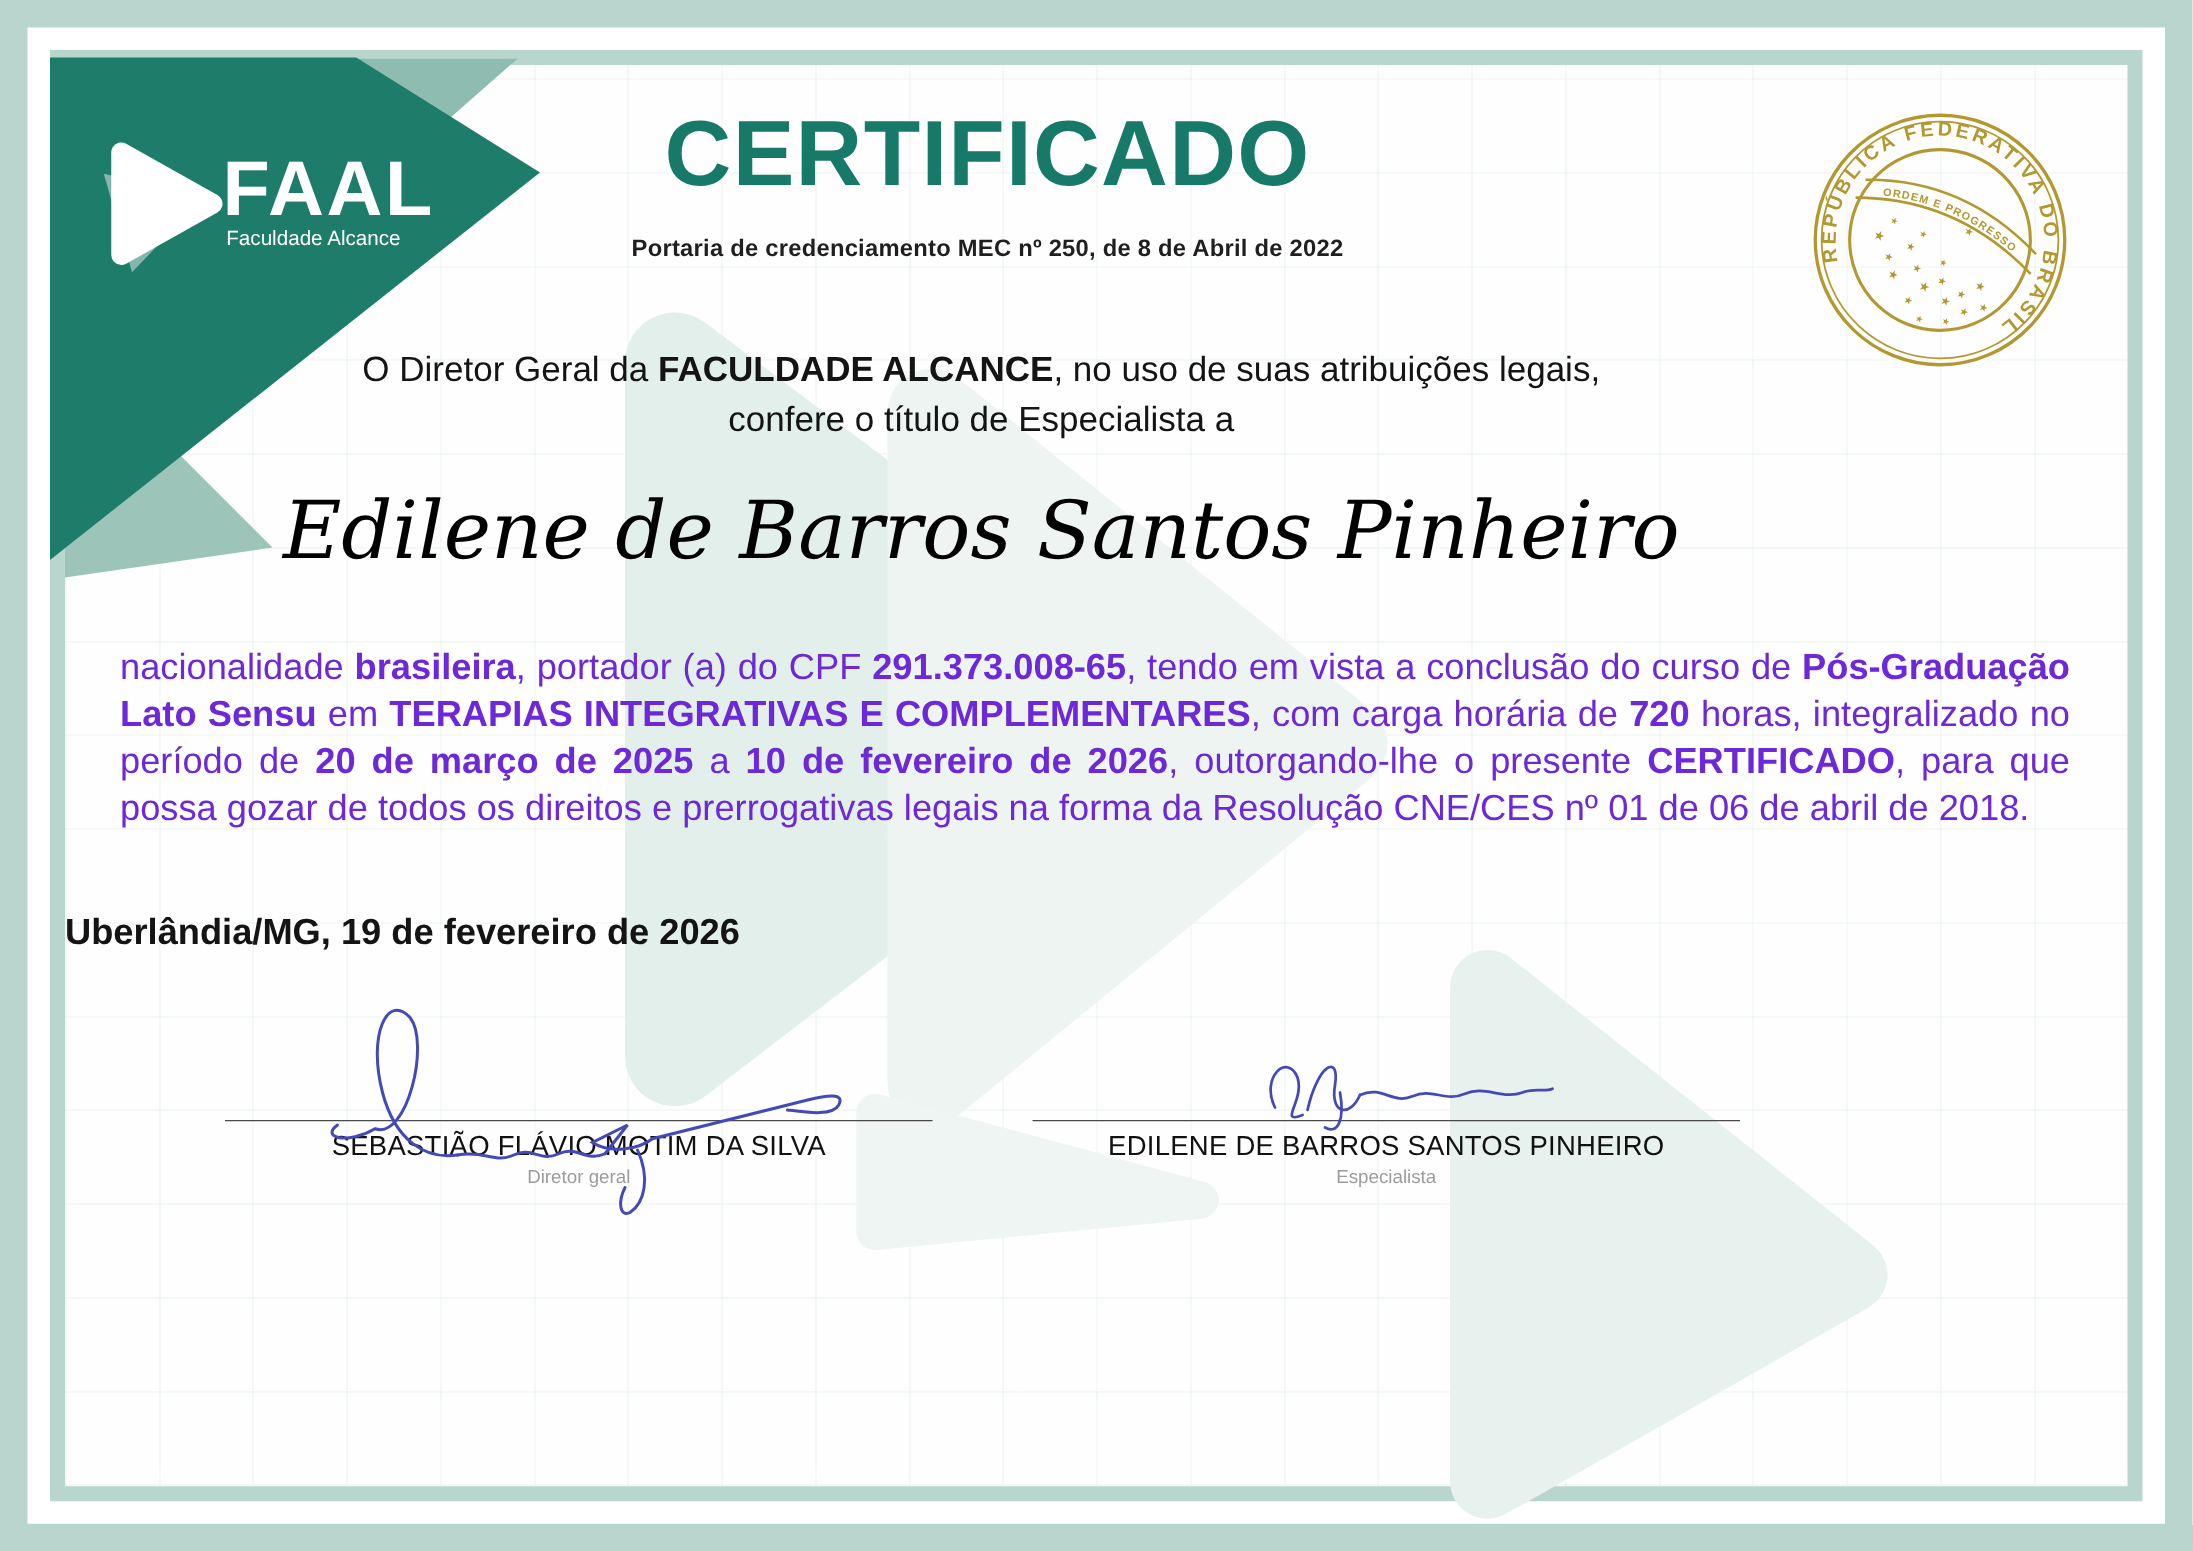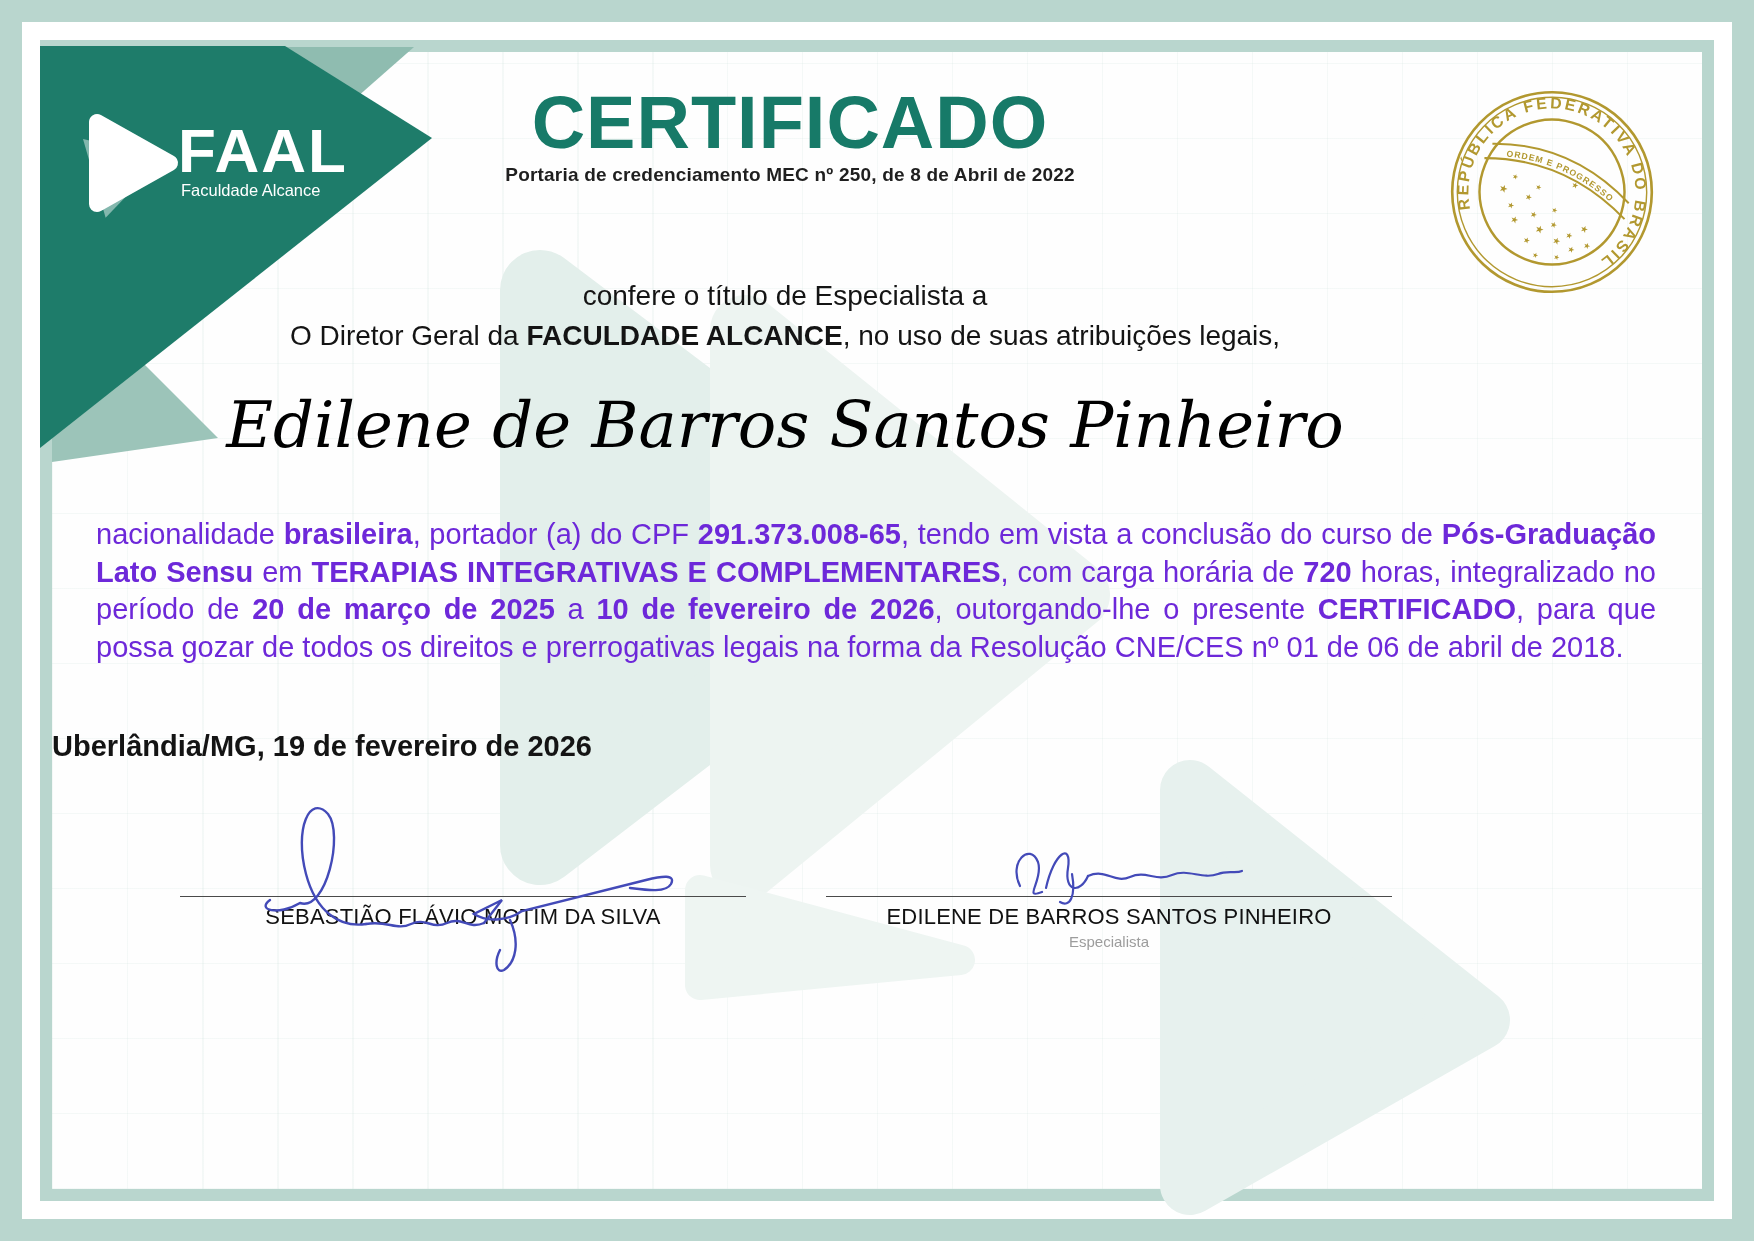--- a/index.html
+++ b/index.html
@@ -26,21 +26,21 @@
   }
   .layer{position:absolute;left:0;top:0;width:1754px;height:1241px;pointer-events:none;}.z1{z-index:1}
 
   .header{
     position:absolute;left:370px;top:84px;width:840px;text-align:center;z-index:2;
   }
   .cert-title{
     font-size:74px;font-weight:bold;letter-spacing:1px;color:#177a68;line-height:1.05;
   }
   .cert-subtitle{
-    margin-top:2px;font-size:19px;font-weight:bold;color:#1f1f1f;letter-spacing:0.2px;
+    margin-top:27px;font-size:19px;font-weight:bold;color:#1f1f1f;letter-spacing:0.2px;
   }
 
   .intro{
     position:absolute;left:52px;top:276px;width:1466px;text-align:center;z-index:2;
     font-size:28px;line-height:40px;color:#141414;
   }
   .recipient{
     position:absolute;left:52px;top:388px;width:1466px;text-align:center;z-index:2;
     font-family:"DejaVu Serif", serif;font-style:italic;
     font-size:64px;color:#000;
@@ -136,22 +136,22 @@
     </g>
   </g>
 </svg>
 
 <div class="header">
   <div class="cert-title">CERTIFICADO</div>
   <div class="cert-subtitle">Portaria de credenciamento MEC nº 250, de 8 de Abril de 2022</div>
 </div>
 
 <div class="intro">
+  <div><span>O Diretor Geral da </span><b>FACULDADE ALCANCE</b><span>, no uso de suas atribuições legais,</span></div>
   <div>confere o título de Especialista a</div>
-  <div><span>O Diretor Geral da </span><b>FACULDADE ALCANCE</b><span>, no uso de suas atribuições legais,</span></div>
 </div>
 
 <div class="recipient">Edilene de Barros Santos Pinheiro</div>
 
 <div class="bodytext"><span>nacionalidade </span><b>brasileira</b><span>, portador (a) do CPF </span><b>291.373.008-65</b><span>, tendo em vista a conclusão do curso de </span><b>Pós-Graduação Lato Sensu</b><span> em </span><b>TERAPIAS INTEGRATIVAS E COMPLEMENTARES</b><span>, com carga horária de </span><b>720</b><span> horas, integralizado no período de </span><b>20 de março de 2025</b><span> a </span><b>10 de fevereiro de 2026</b><span>, outorgando-lhe o presente </span><b>CERTIFICADO</b><span>, para que possa gozar de todos os direitos e prerrogativas legais na forma da Resolução CNE/CES nº 01 de 06 de abril de 2018.</span></div>
 
 <div class="dateline">Uberlândia/MG, 19 de fevereiro de 2026</div>
 
 <svg class="sig-svg sig-left" width="480" height="178" viewBox="0 0 480 178">
   <g fill="none" stroke="#434ab8" stroke-width="2.4" stroke-linecap="round">
@@ -165,17 +165,18 @@
   <g fill="none" stroke="#434ab8" stroke-width="2.2" stroke-linecap="round">
     <path d="M34,56 C22,32 44,12 52,32 C58,50 36,70 56,62"></path>
     <path d="M60,58 C68,22 86,12 82,38 C78,62 94,64 102,46"></path>
     <path d="M86,44 C90,66 84,78 74,72"></path>
     <path d="M102,46 C120,38 128,54 144,47 C160,40 170,52 186,45 C202,38 216,50 232,44 C242,40 250,44 256,41"></path>
   </g>
 </svg>
 
 <div class="sigblock left">
   <div class="signame">SEBASTIÃO FLÁVIO MOTIM DA SILVA</div>
+  <div class="sigrole">Diretor geral</div>
 </div>
 <div class="sigblock right">
   <div class="signame">EDILENE DE BARROS SANTOS PINHEIRO</div>
   <div class="sigrole">Especialista</div>
 </div>
 
 </body></html>

